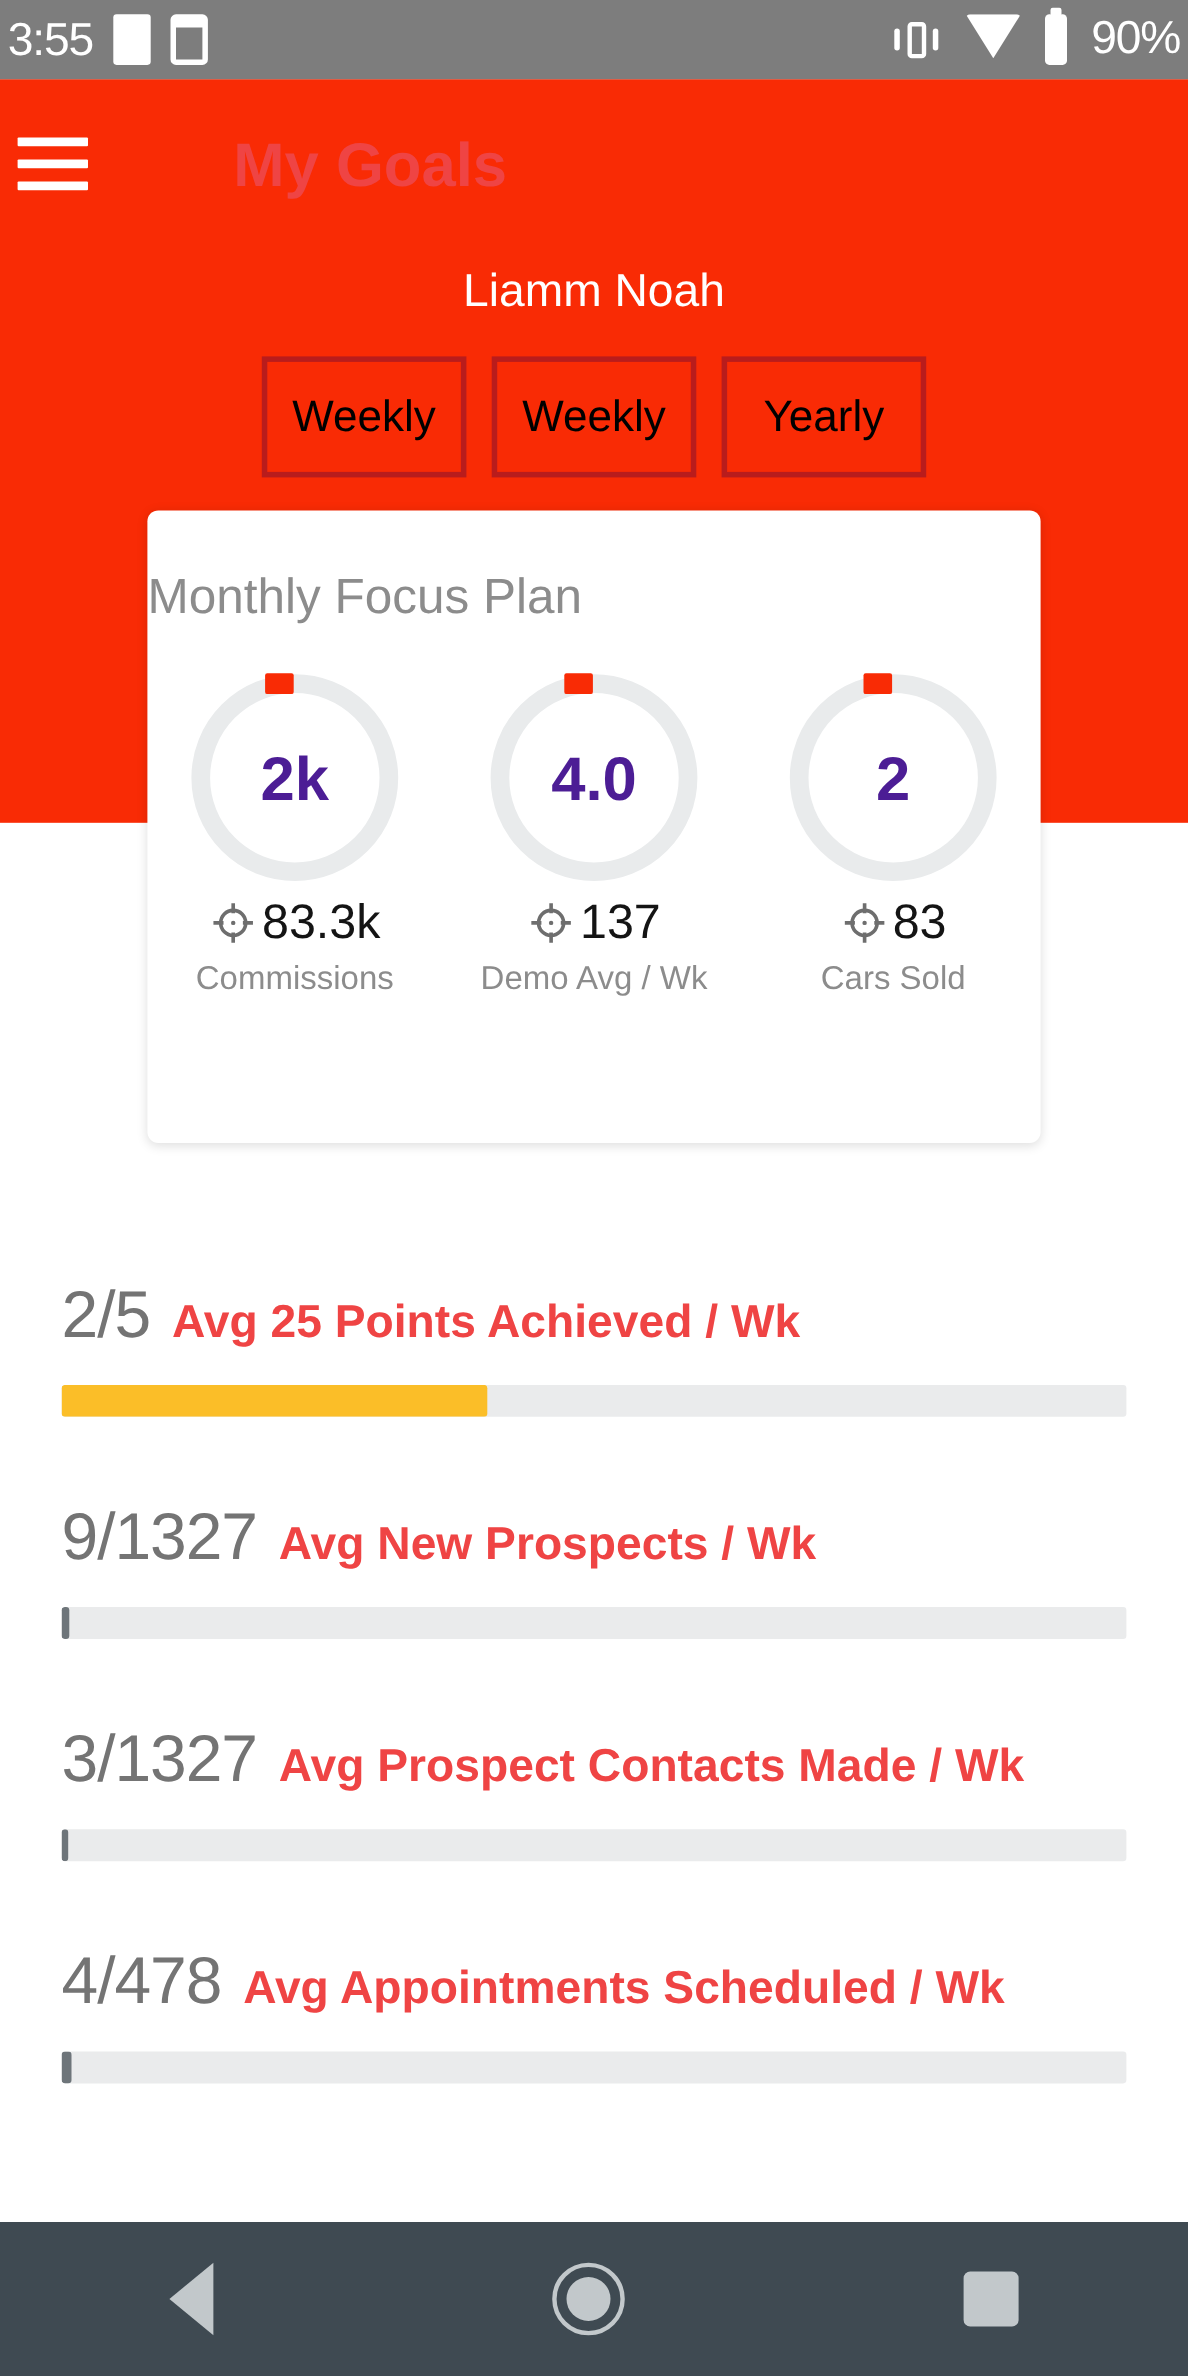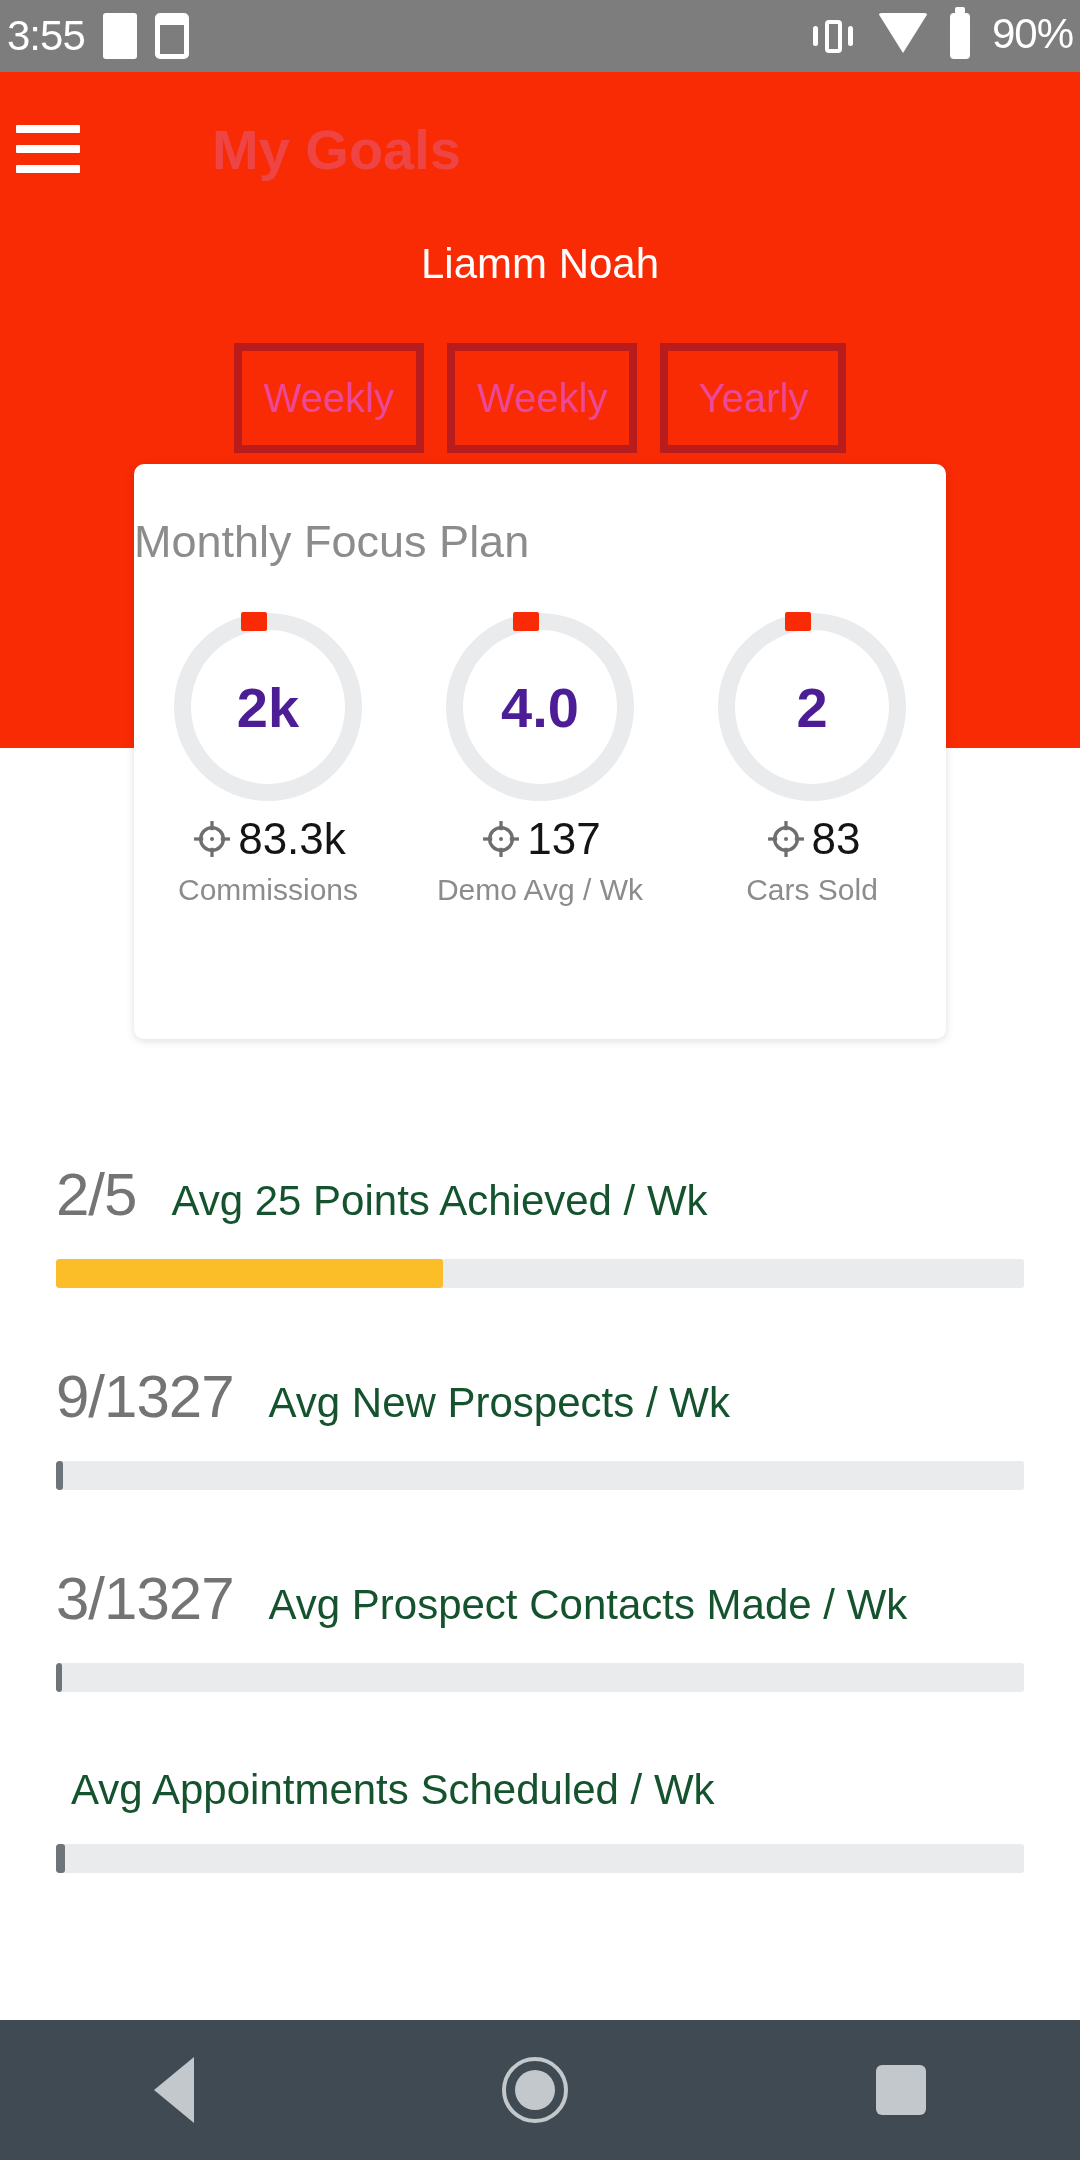--- a/index.html
+++ b/index.html
@@ -168,31 +168,30 @@
     top: 324px; left: 0;
     width: 1080px;
     display: flex;
     justify-content: center;
     gap: 23px;
     z-index: 10;
   }
   .period-tab {
     min-width: 186px;
     height: 110px;
-    border: 8px solid #b91c1c;
+    border: 5px solid #b91c1c;
     background: transparent;
-    color: #ec4899;
+    color: #000000;
     font-size: 40px;
     font-family: "Liberation Sans", sans-serif;
     display: flex;
     align-items: center;
     justify-content: center;
     padding: 0 22px;
     cursor: pointer;
-    margin-top: 19px;
   }
 
   
   .focus-card {
     position: absolute;
     top: 464px;
     left: 134px;
     width: 812px;
     height: 575px;
     background: #ffffff;
@@ -292,23 +291,22 @@
     white-space: nowrap;
   }
   .goal-fraction {
     font-size: 60px;
     color: #747474;
     font-weight: 400;
     letter-spacing: -1px;
   }
   .goal-label {
     font-size: 42px;
-    color: #14532d;
-    font-weight: 400;
-    margin-left: 15px;
+    color: #ef4444;
+    font-weight: 700;
   }
   .goal-bar {
     margin-top: 30px;
     width: 968px;
     height: 29px;
     background: #eaebec;
     border-radius: 3px;
     overflow: hidden;
   }
   .goal-fill {
@@ -493,20 +491,21 @@
         <span class="goal-fraction">3/1327</span>
         <span class="goal-label">Avg Prospect Contacts Made / Wk</span>
       </div>
       <div class="goal-bar">
         <div class="goal-fill" style="width: 0.6%; background: rgb(110, 117, 122);"></div>
       </div>
     </div>
 
     <div class="goal-row">
       <div class="goal-head">
+        <span class="goal-fraction">4/478</span>
         <span class="goal-label">Avg Appointments Scheduled / Wk</span>
       </div>
       <div class="goal-bar">
         <div class="goal-fill" style="width: 0.9%; background: rgb(110, 117, 122);"></div>
       </div>
     </div>
 
   </div>
 
   <div class="nav-bar">

